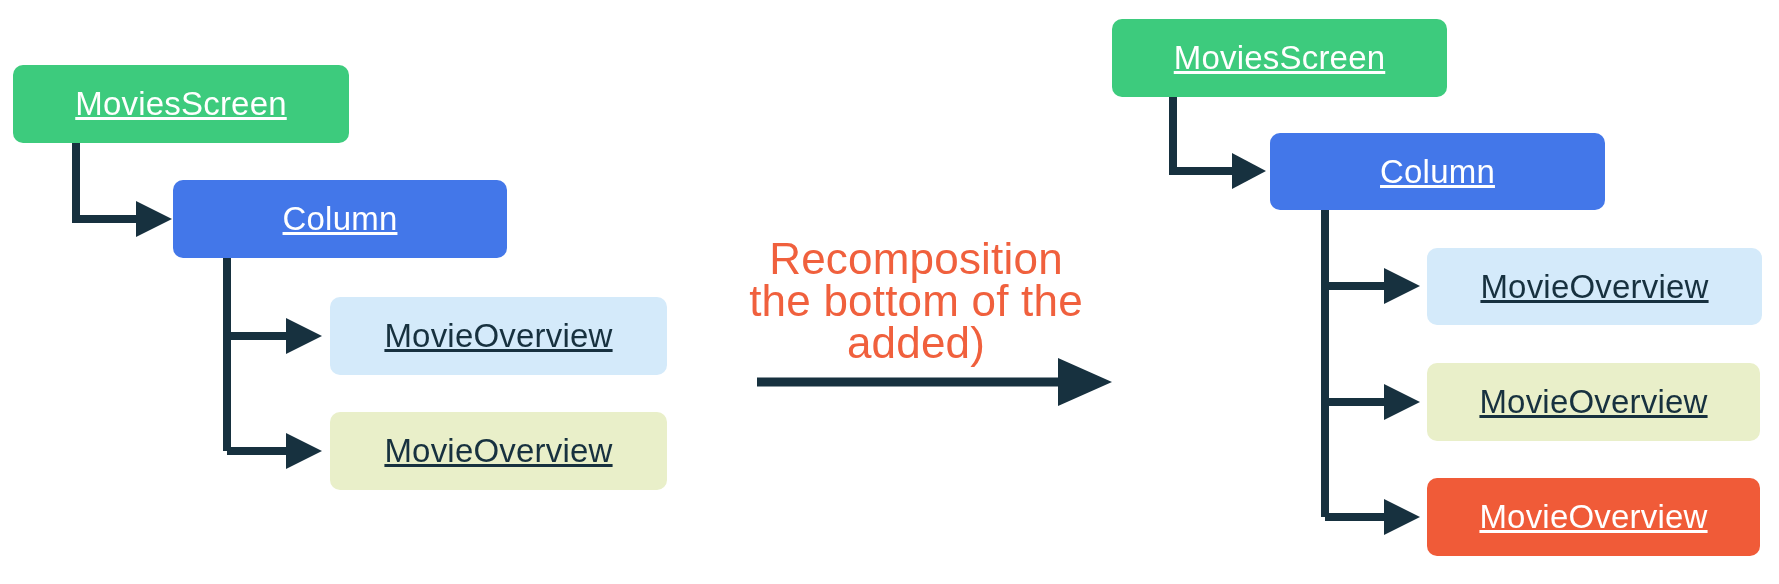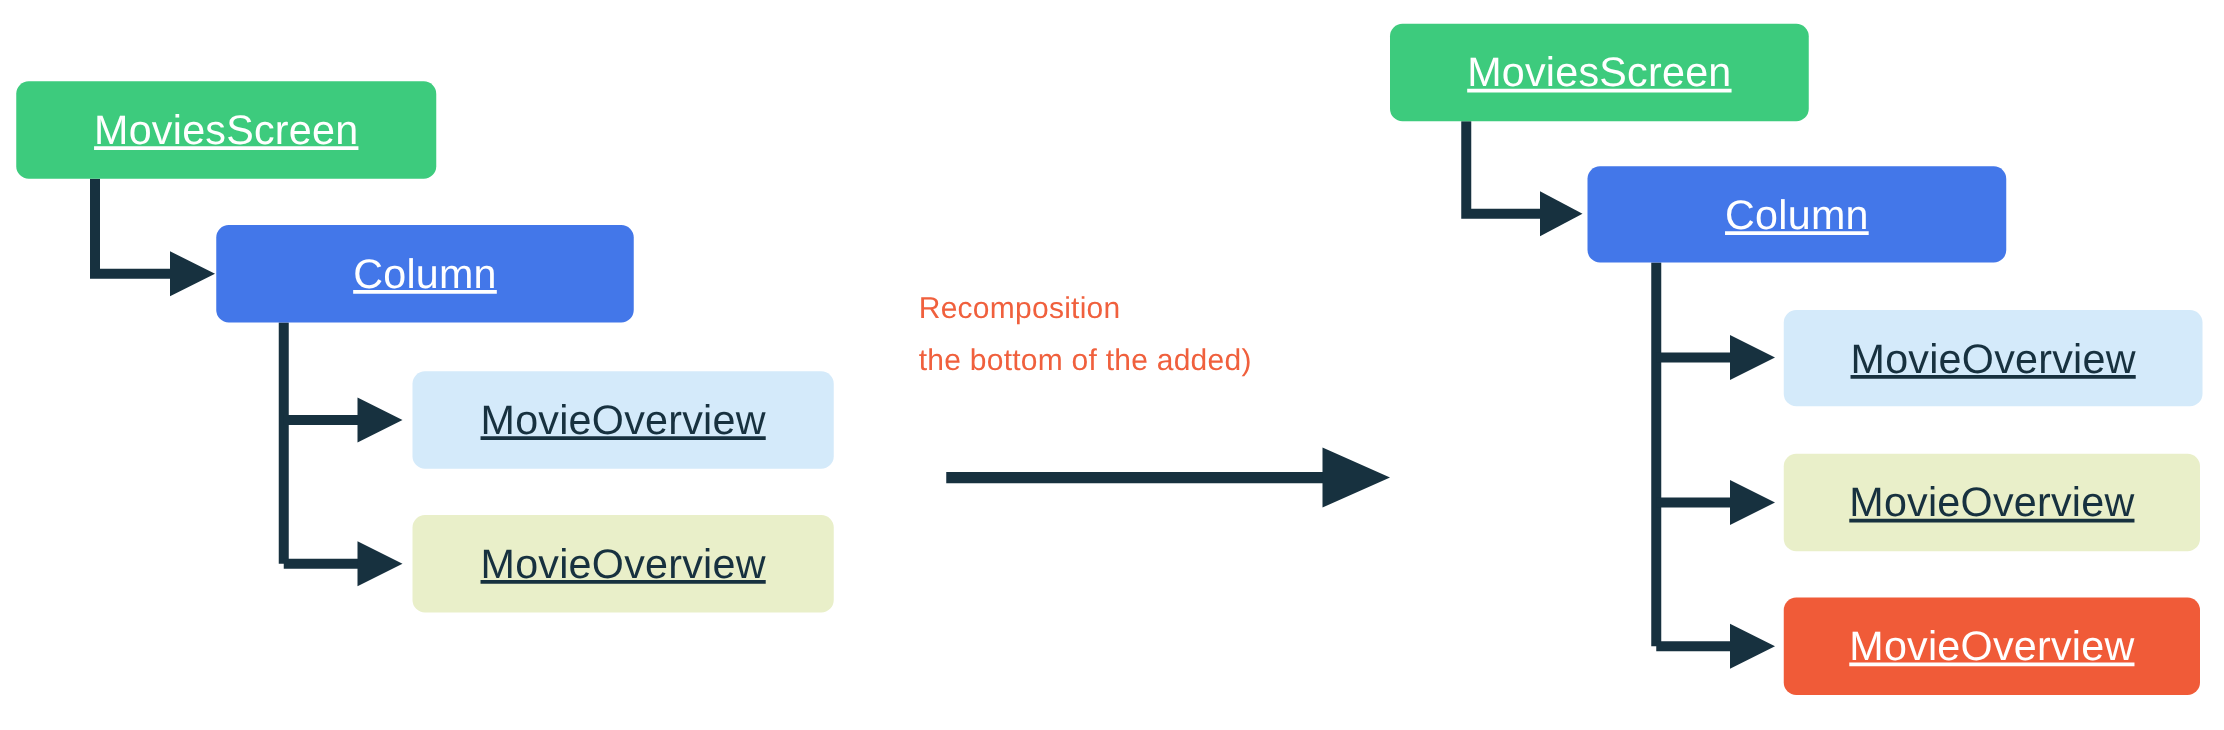--- a/index.html
+++ b/index.html
@@ -40,24 +40,24 @@
   
   #r-green  { left: 1112px; top: 19px;  width: 335px; height: 78px; }
   #r-column { left: 1270px; top: 133px; width: 335px; height: 77px; }
   #r-mo1    { left: 1427px; top: 248px; width: 335px; height: 77px; }
   #r-mo2    { left: 1427px; top: 363px; width: 333px; height: 78px; }
   #r-mo3    { left: 1427px; top: 478px; width: 333px; height: 78px; }
 
   #caption {
     position: absolute;
     left: 735px;
-    top: 226px;
+    top: 238px;
     width: 362px;
-    text-align: left;
-    font-size: 24px;
+    text-align: center;
+    font-size: 44px;
     line-height: 42px;
     letter-spacing: 0.2px;
   }
 </style>
 </head>
 <body>
 
 <div id="canvas">
 
   <svg id="edges" viewBox="0 0 1779 584" xmlns="http://www.w3.org/2000/svg">

